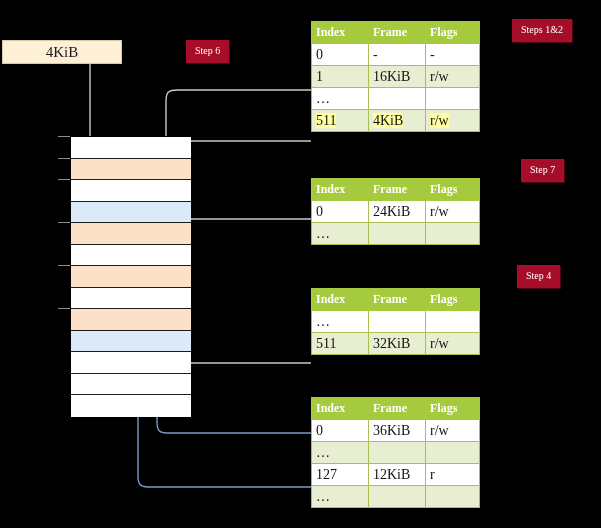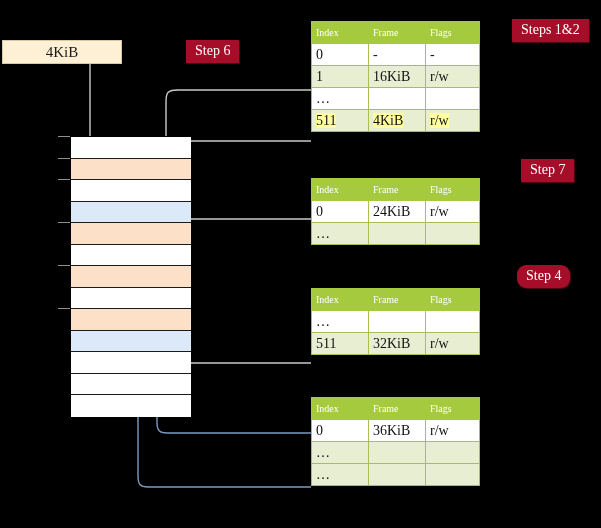--- a/index.html
+++ b/index.html
@@ -14,21 +14,21 @@
     overflow: hidden;
     font-family: "Liberation Serif", "DejaVu Serif", serif;
   }
 
   
   .pill {
     position: absolute;
     background: #a50d28;
     color: #ffffff;
     font-family: "Liberation Serif", "DejaVu Serif", serif;
-    font-size: 14px;
+    font-size: 10px;
     line-height: 18px;
     padding: 2px 9px 3px 9px;
     white-space: nowrap;
     box-shadow: 1px 1px 0 #4d0512;
     text-align: center;
   }
 
   
   .reqbox {
     position: absolute;
@@ -87,23 +87,23 @@
     box-sizing: border-box;
     text-align: left;
     font-weight: normal;
     color: #111111;
     overflow: hidden;
     white-space: nowrap;
   }
   .ptable th {
     background: #a6ca3d;
     color: #ffffff;
-    font-weight: normal;
+    font-weight: bold;
     border-color: #a6ca3d;
-    font-size: 10px;
+    font-size: 12px;
   }
   .ptable tr.alt td { background: #e8eed2; }
   .ptable tr.plain td { background: #ffffff; }
   .cellhl { background: #ffffa0; }
   .colA { width: 57px; }
   .colB { width: 57px; }
   .colC { width: 54px; }
 
   
   #wires {
@@ -155,21 +155,21 @@
     <div class="memrow mem-blue" style="top: 193.5px; height: 21.5px;"></div>
     <div class="memrow mem-white" style="top: 215px; height: 21.5px;"></div>
     <div class="memrow mem-white" style="top: 236.5px; height: 21.5px;"></div>
     <div class="memrow mem-white" style="top: 258px; height: 21.5px; border-bottom: none;"></div>
   </div>
 
 <div id="pills">
     <div class="pill" style="left: 186px; top: 40px;">Step 6</div>
     <div class="pill" style="left: 512px; top: 19px;">Steps 1&amp;2</div>
     <div class="pill" style="left: 521px; top: 159px;">Step 7</div>
-    <div class="pill" style="left: 517px; top: 265px; border-radius: 9px;">Step 4</div>
+    <div class="pill" style="left: 517px; top: 265px;">Step 4</div>
   </div>
 
 <div id="tables">
     <table class="ptable" style="left: 311px; top: 21px; width: 168px;">
       <thead>
         <tr>
           <th class="colA">Index</th>
           <th class="colB">Frame</th>
           <th class="colC">Flags</th>
         </tr>
@@ -250,20 +250,25 @@
       <tbody>
         <tr class="plain">
           <td class="colA">0</td>
           <td class="colB">36KiB</td>
           <td class="colC">r/w</td>
         </tr>
         <tr class="alt">
           <td class="colA">…</td>
           <td class="colB"></td>
           <td class="colC"></td>
+        </tr>
+        <tr class="plain">
+          <td class="colA">127</td>
+          <td class="colB">12KiB</td>
+          <td class="colC">r</td>
         </tr>
         <tr class="alt">
           <td class="colA">…</td>
           <td class="colB"></td>
           <td class="colC"></td>
         </tr>
       </tbody>
     </table>
   </div>
 

